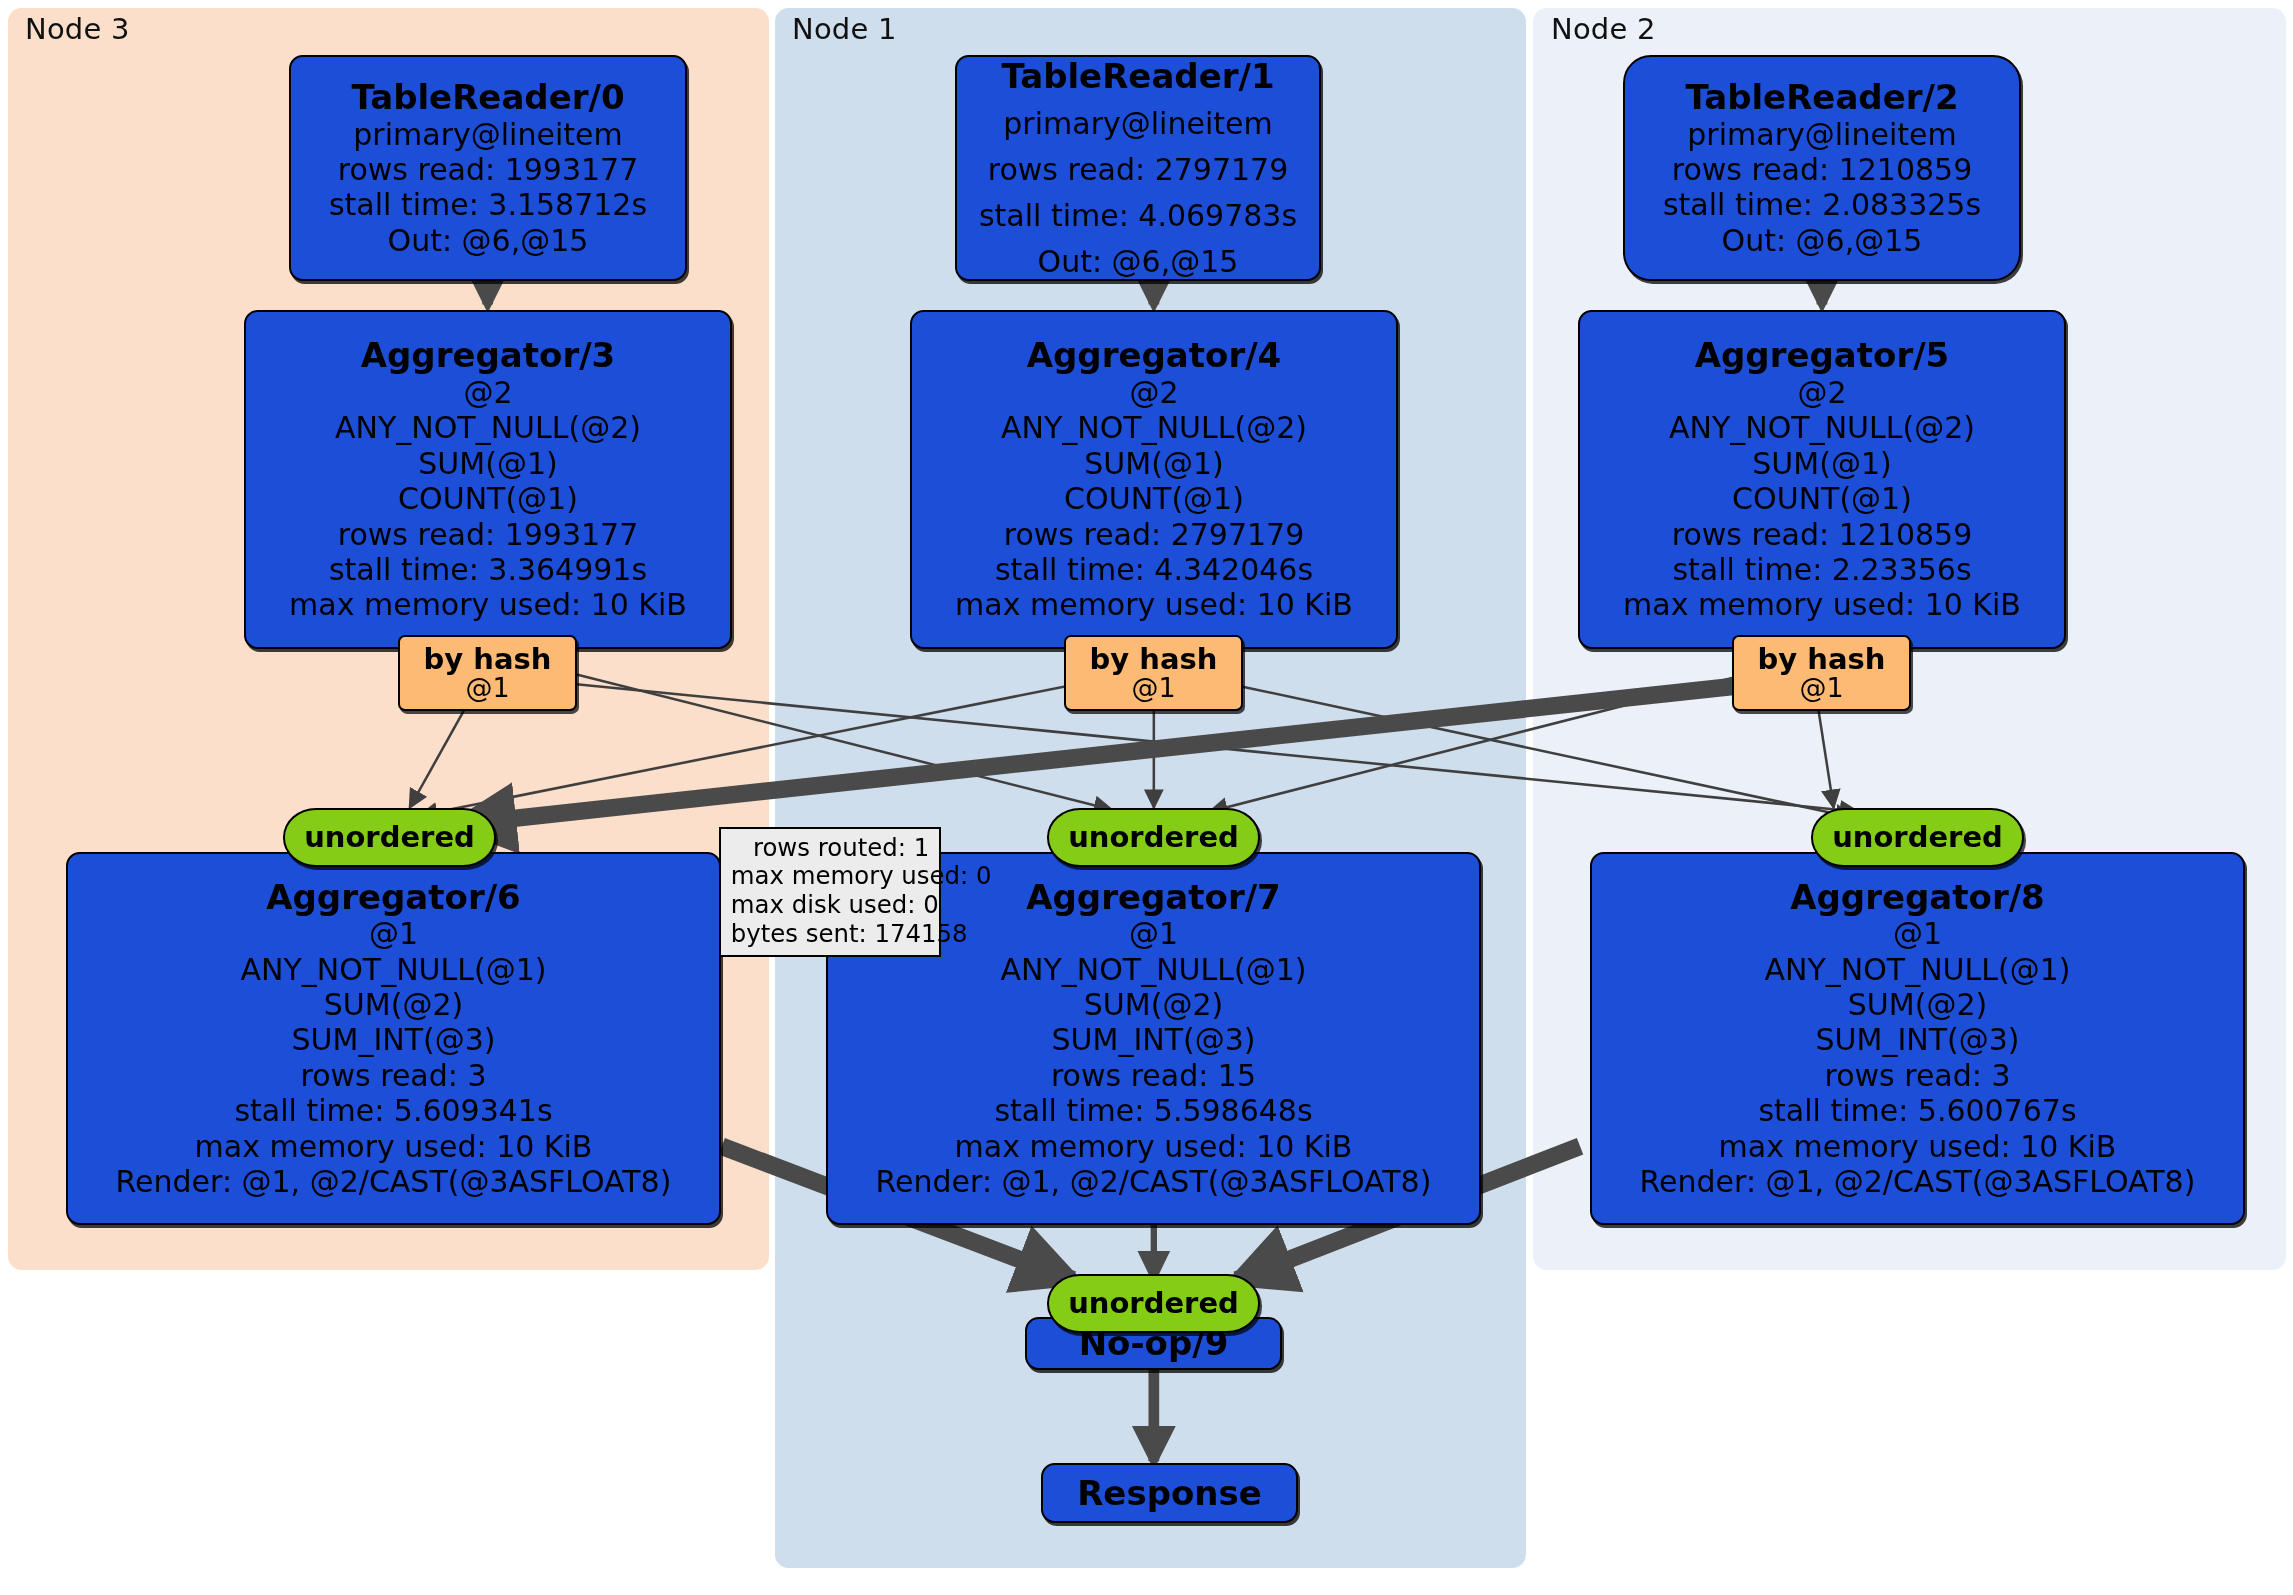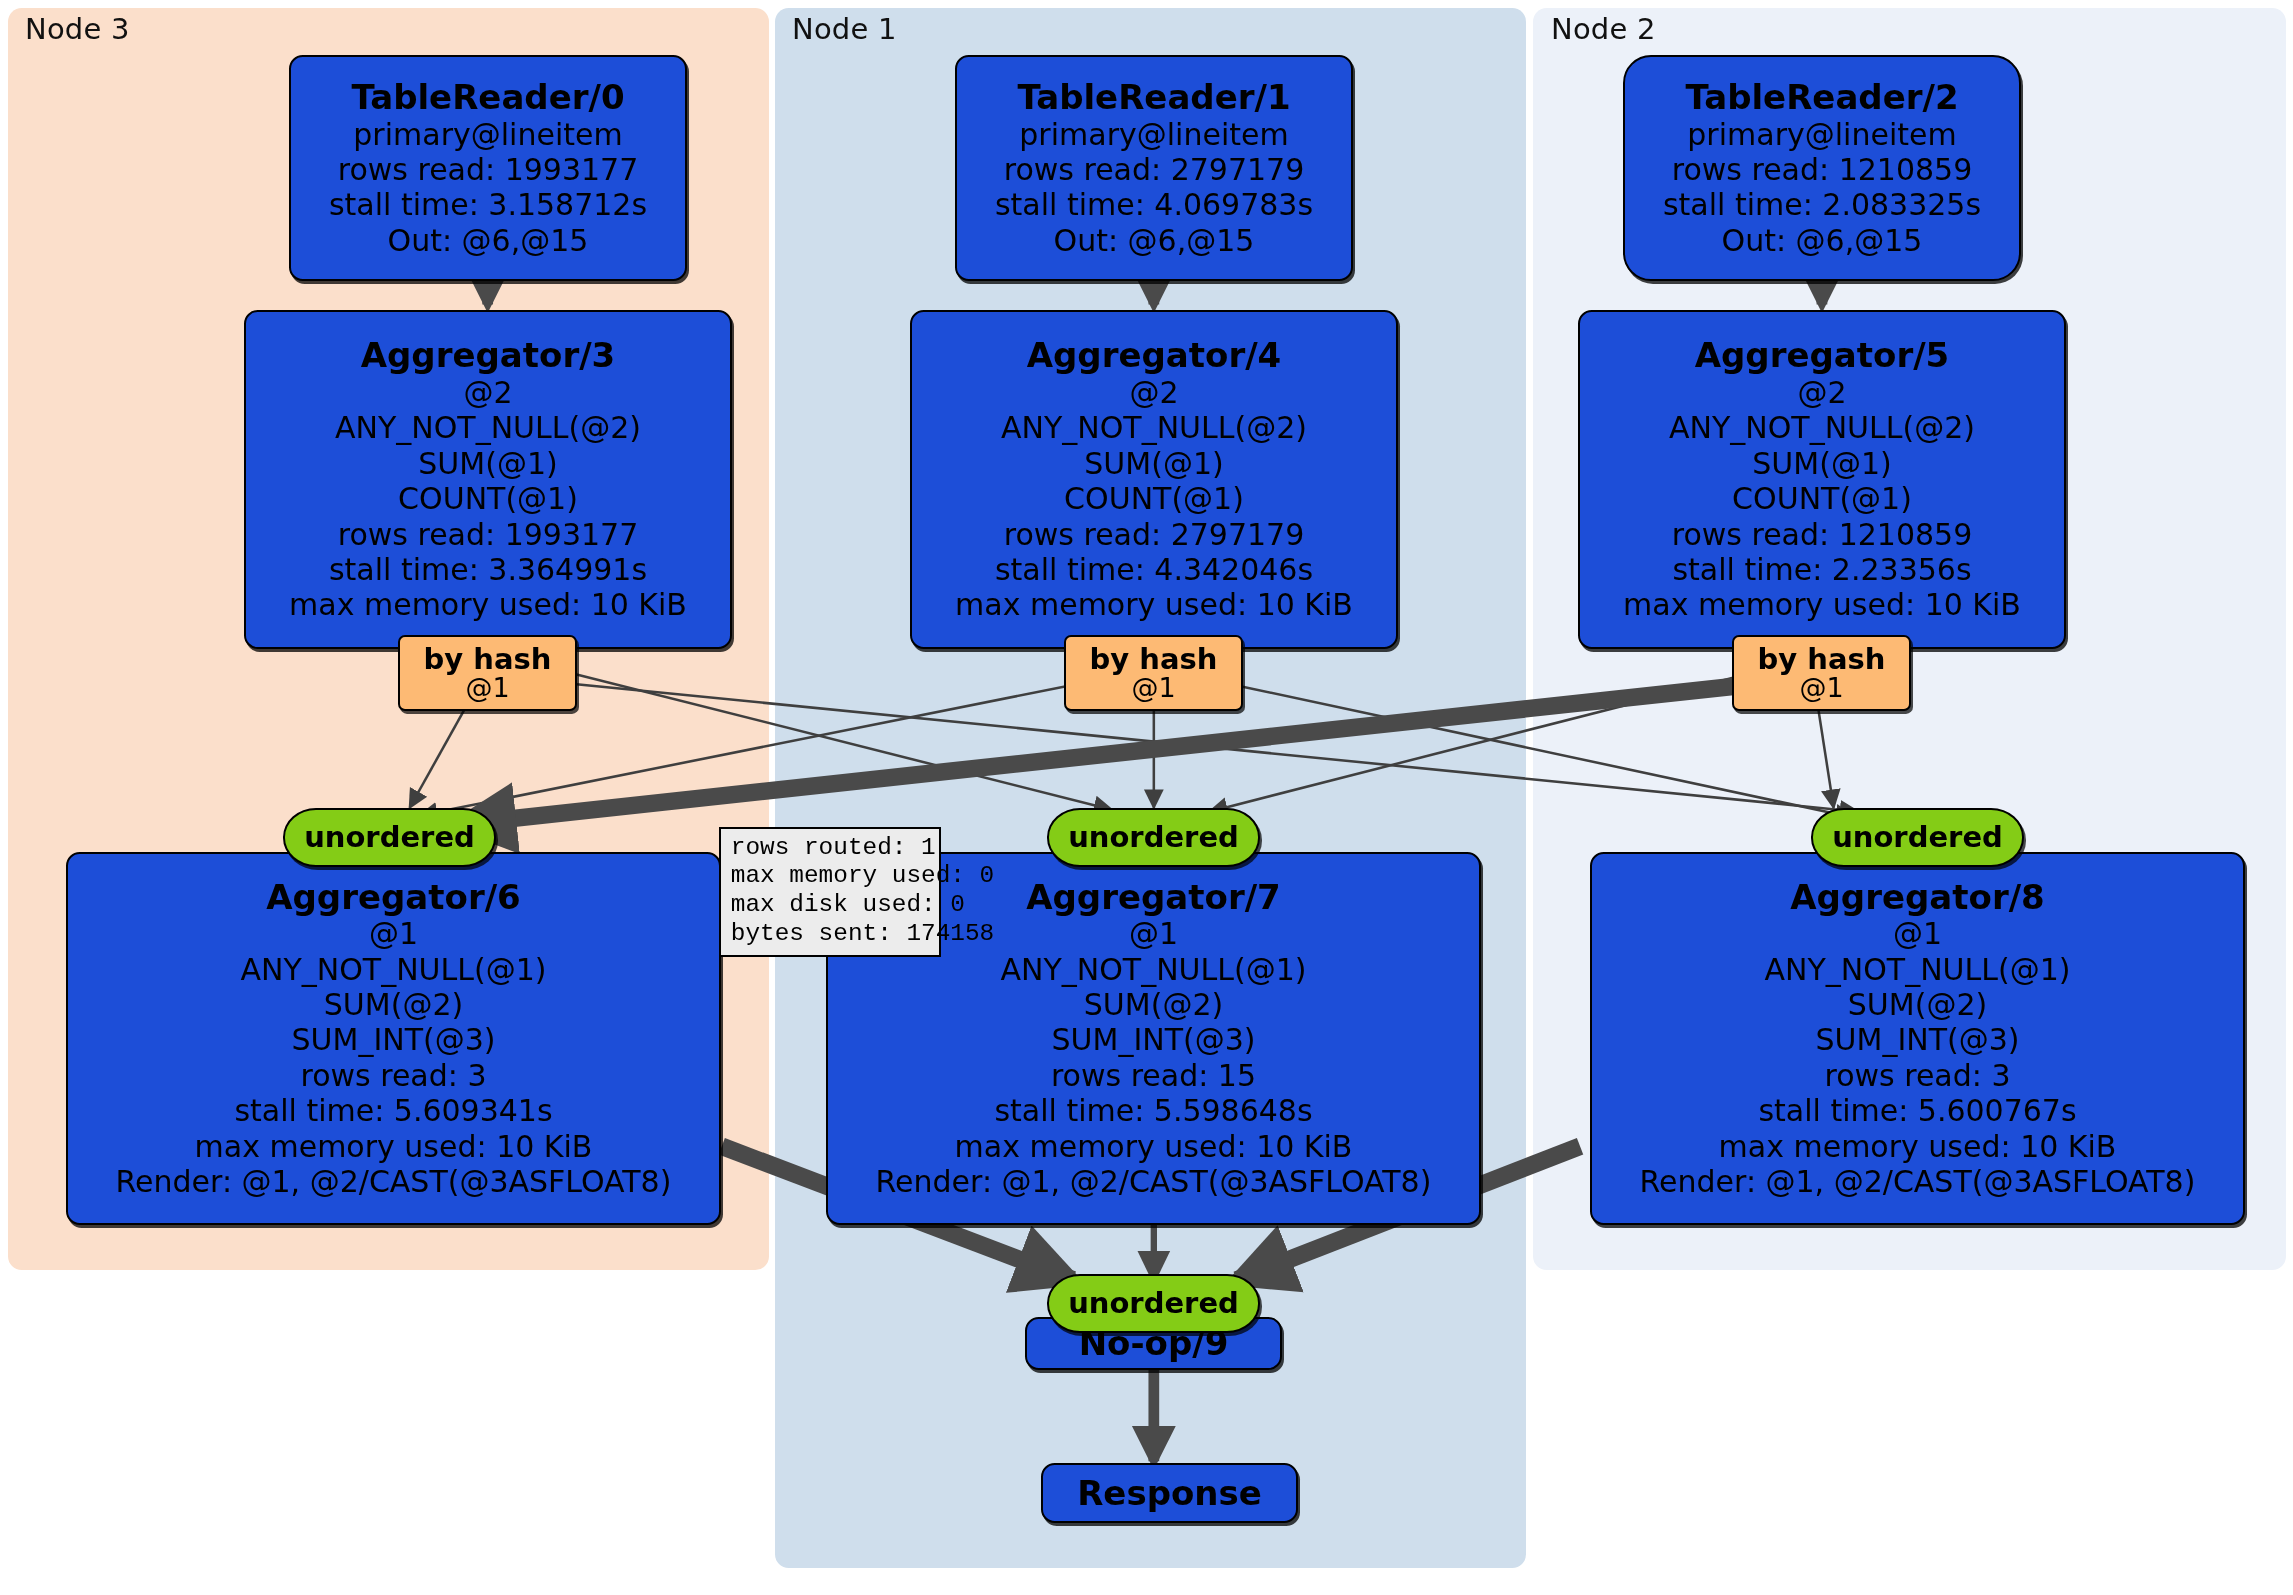--- a/index.html
+++ b/index.html
@@ -30,21 +30,21 @@
         box-shadow:2px 2.9px 0 rgba(0,0,0,.70);z-index:7;}
   .pill .ptitle{font-weight:bold;font-size:29px;line-height:1.05;color:#000;}
   .pill .psub{font-size:27px;line-height:1.05;color:#000;}
   .pill.hash{background:#fdba74;border-radius:7px;}
   .pill.unord{background:#84cc16;border-radius:33px/29px;}
 
   
   .stats{position:absolute;box-sizing:border-box;background:#ececec;
          border:2px solid #000;text-align:right;padding:4.9px 9.8px 6.8px 9.8px;
          z-index:9;}
-  .stats div{font-size:24.4px;line-height:1.17;color:#000;white-space:nowrap;font-family:Liberation Mono, monospace;}
+  .stats div{font-size:24.4px;line-height:1.17;color:#000;white-space:nowrap;}
 
   
   svg.edges{position:absolute;left:0;top:0;width:2294px;height:1596px;
             z-index:4;overflow:visible;}
   .e-thin{stroke:#3f3f3f;stroke-width:2.6;fill:none;}
   .e-mid{stroke:#4a4a4a;stroke-width:6.5;fill:none;}
   .e-fat{stroke:#4a4a4a;stroke-width:18;fill:none;}
   .e-vfat{stroke:#4a4a4a;stroke-width:11;fill:none;}
 </style>
 </head>
@@ -103,21 +103,21 @@
   </svg>
 
   <div class="node" style="left:289px;top:55px;width:398px;height:226px;">
     <div class="title">TableReader/0</div>
     <div class="line">primary@lineitem</div>
     <div class="line">rows read: 1993177</div>
     <div class="line">stall time: 3.158712s</div>
     <div class="line">Out: @6,@15</div>
   </div>
 
-  <div class="node" style="left:955px;top:55px;width:398px;height:226px;">
+  <div class="node" style="left:955px;top:55px;width:366px;height:226px;justify-content:space-between;">
     <div class="title">TableReader/1</div>
     <div class="line">primary@lineitem</div>
     <div class="line">rows read: 2797179</div>
     <div class="line">stall time: 4.069783s</div>
     <div class="line">Out: @6,@15</div>
   </div>
 
   <div class="node" style="left:1623px;top:55px;width:398px;height:226px;border-radius:28px;">
     <div class="title">TableReader/2</div>
     <div class="line">primary@lineitem</div>

